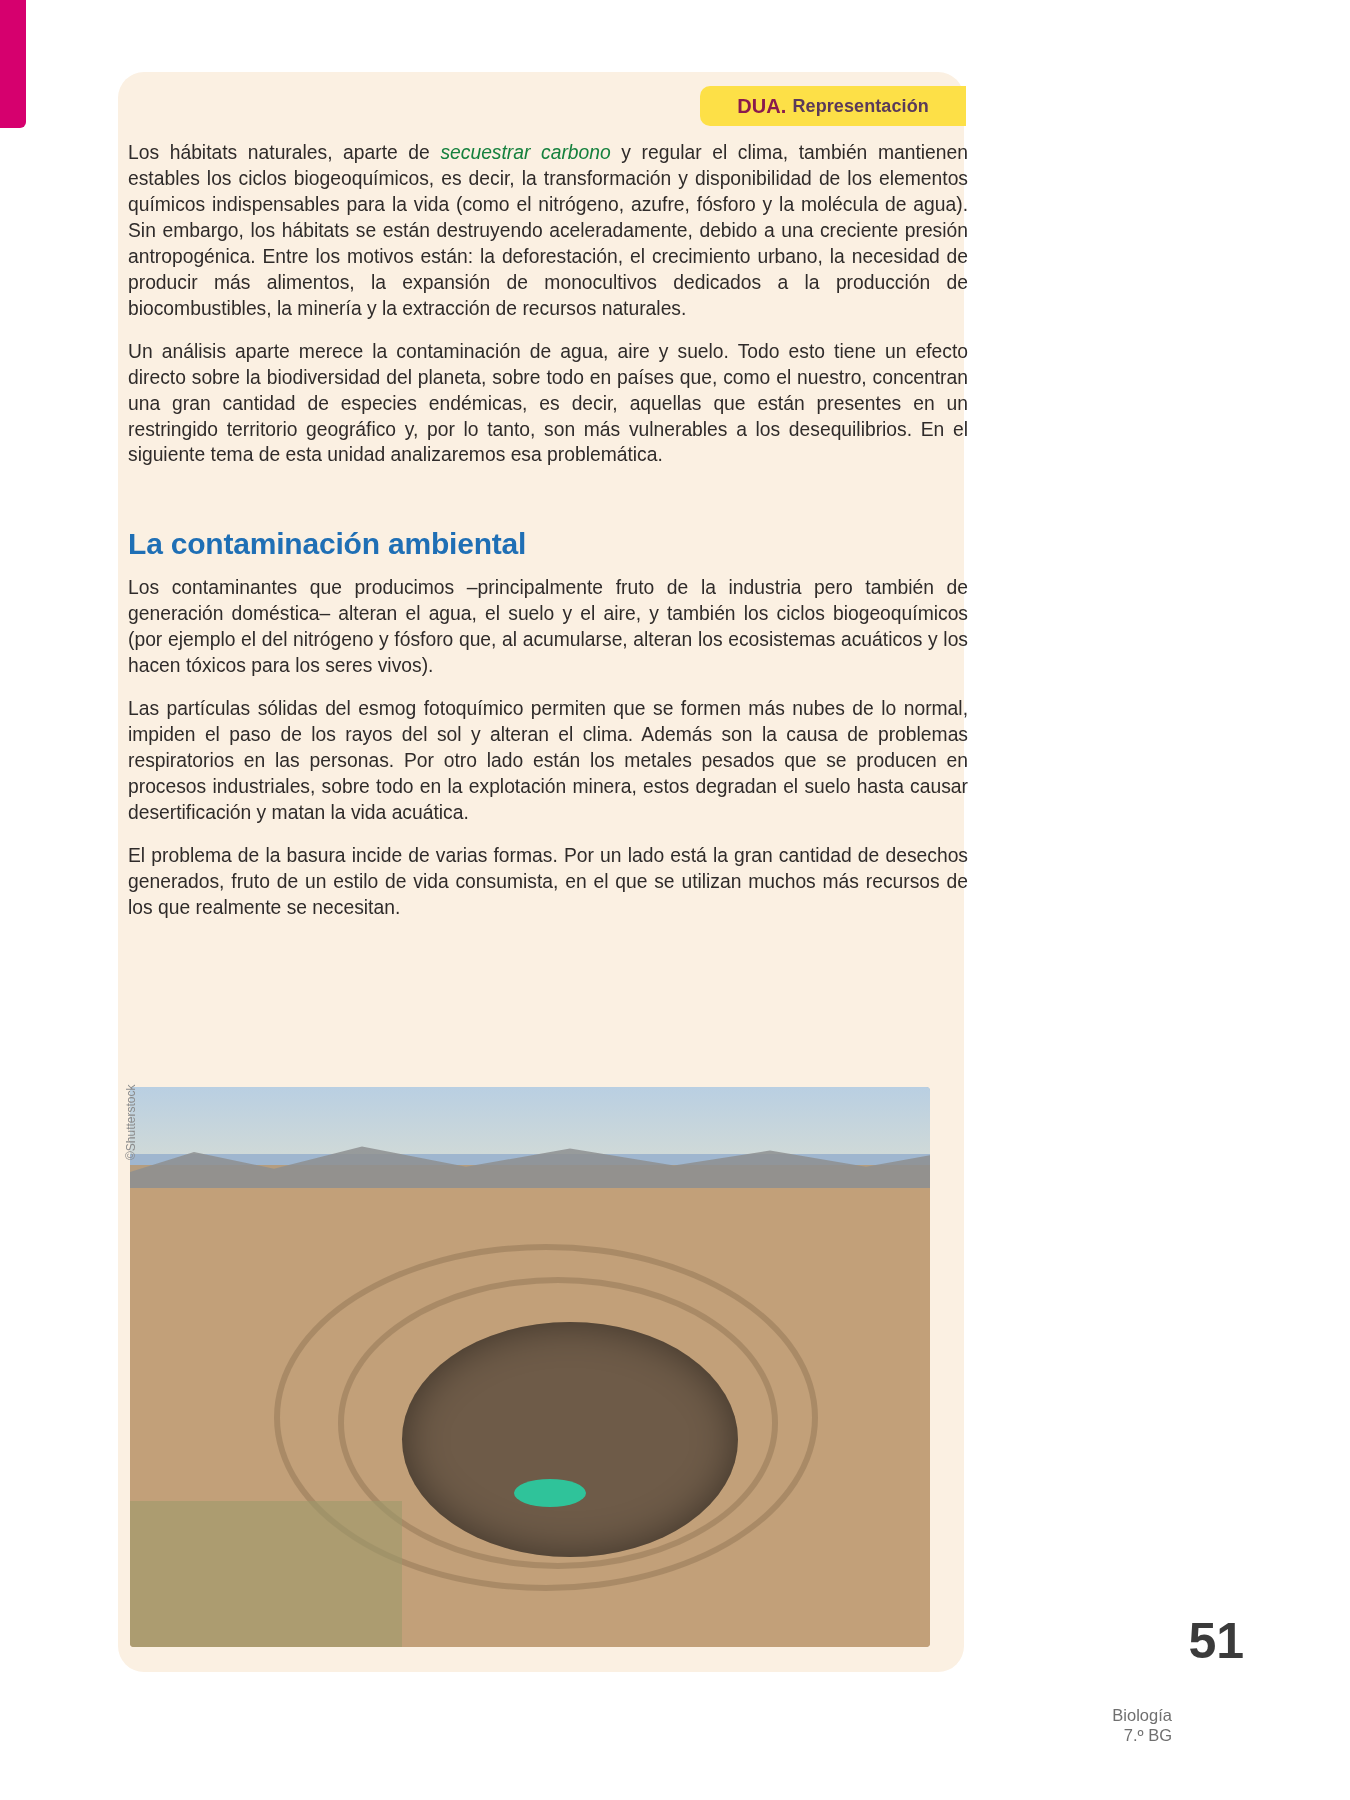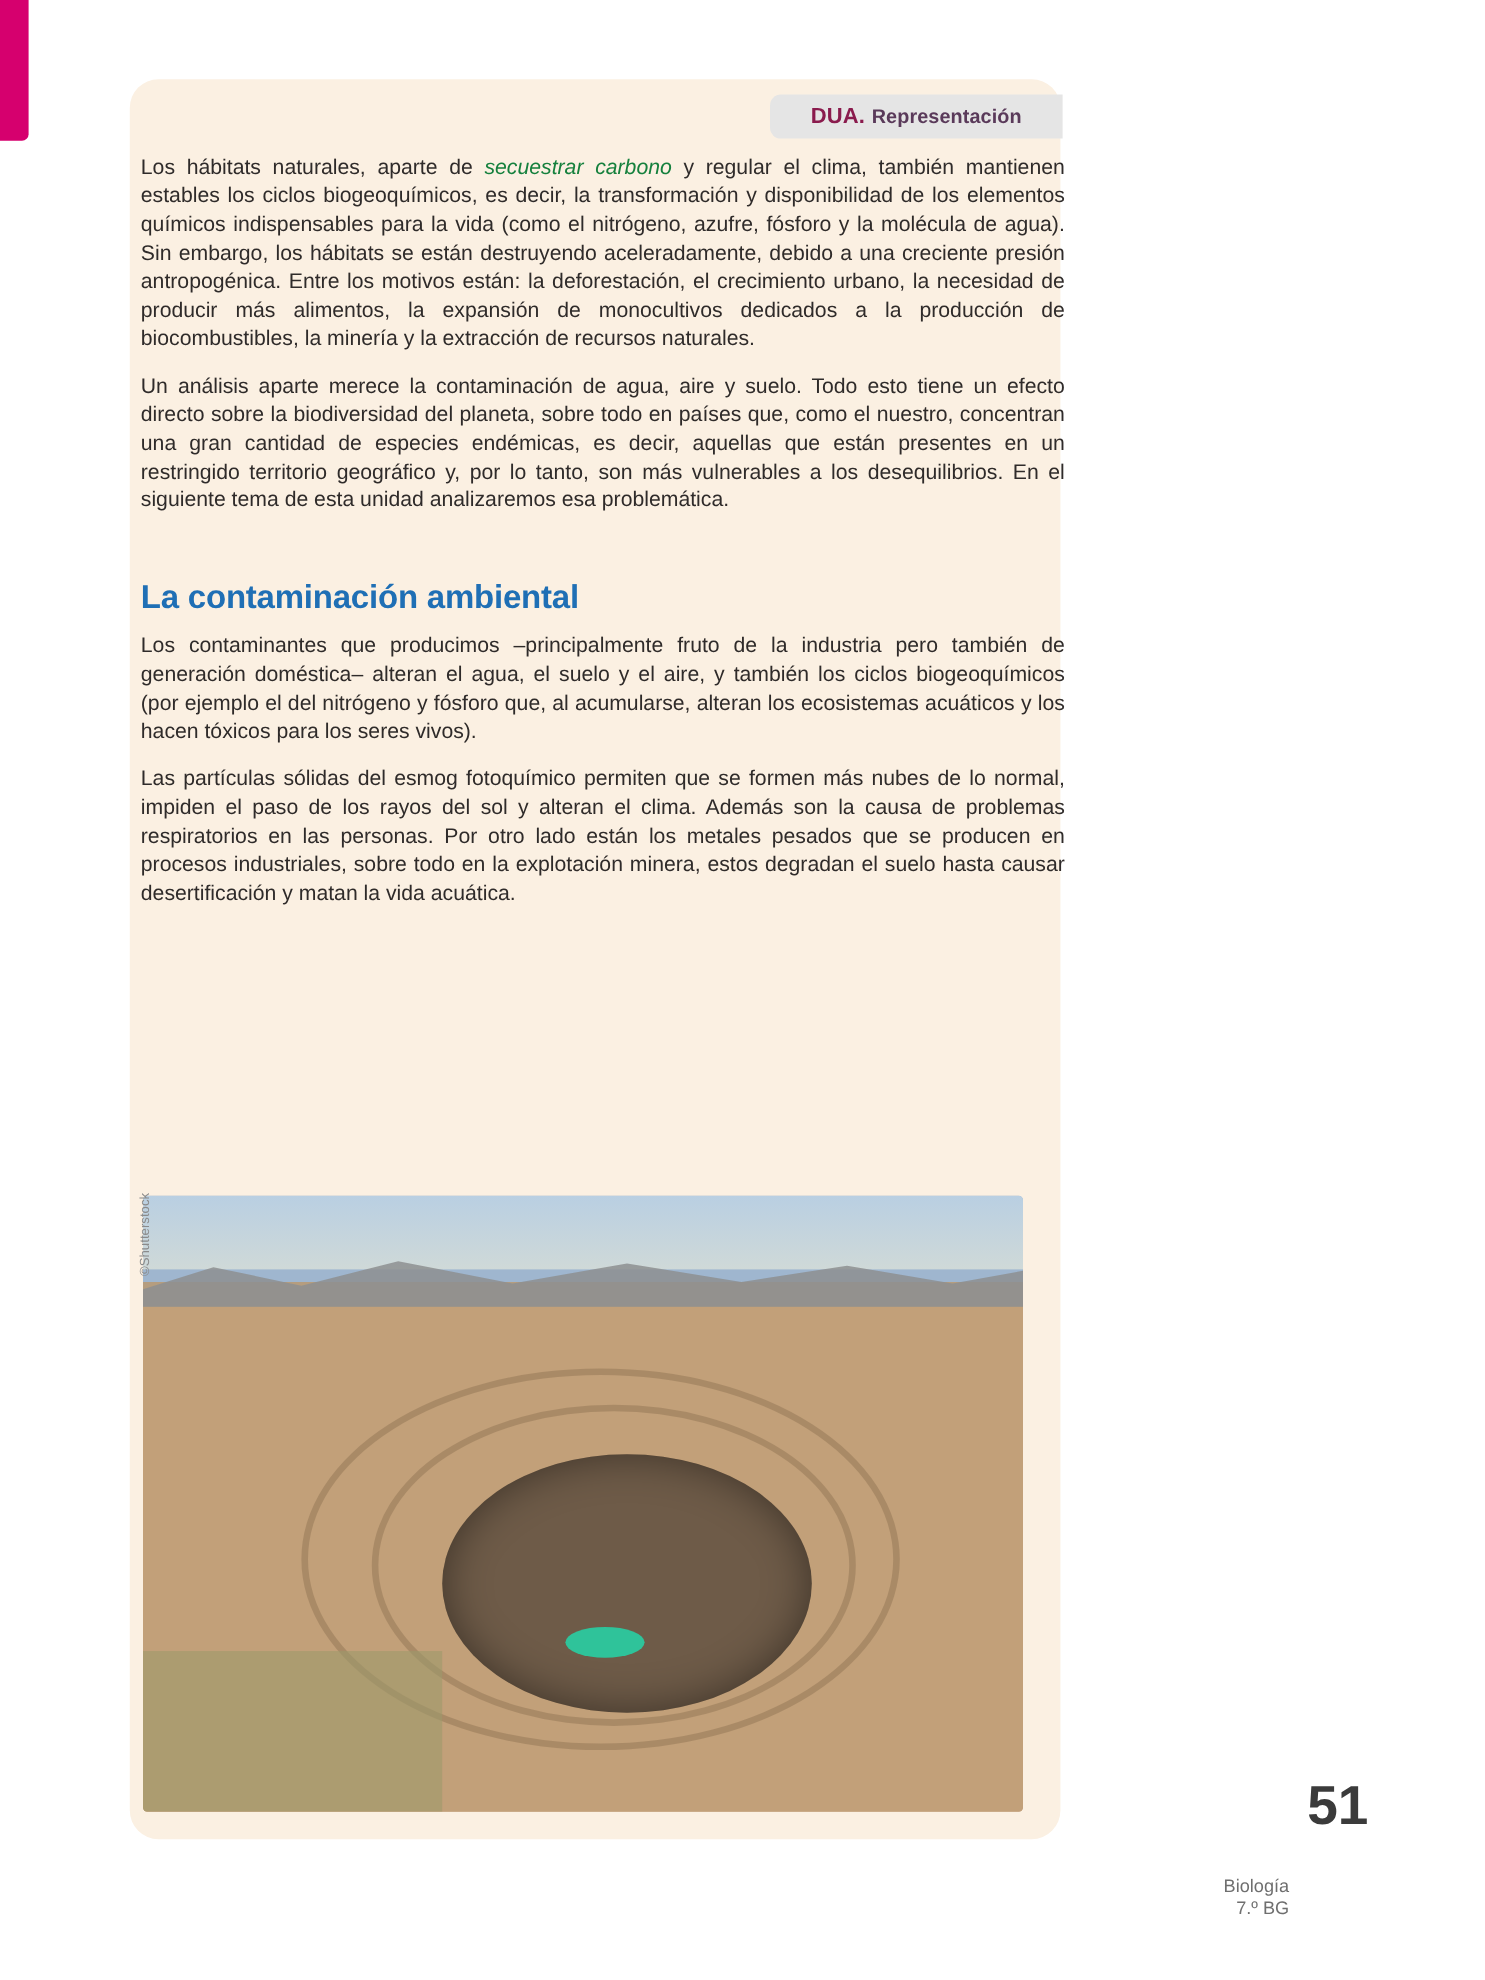--- a/index.html
+++ b/index.html
@@ -32,21 +32,21 @@
     width: 846px; height: 1600px;
     background: #fbf0e2;
     border-radius: 26px;
   }
 
   
   .dua-banner {
     position: absolute;
     left: 700px; top: 86px;
     width: 266px; height: 40px;
-    background: #e5e5e5;
+    background: #fde047;
     border-top-left-radius: 10px;
     border-bottom-left-radius: 10px;
     color: #8a1b4d;
     font-size: 20px;
     display: flex; align-items: center; justify-content: center;
     letter-spacing: .1px;
   }
   .dua-banner .b { font-weight: bold; margin-right: 6px; color:#8a1b4d;}
   .dua-banner .n { font-weight: bold; color:#5a3a5a; font-size:18px;}
 
@@ -139,20 +139,21 @@
 
 
     <p class="body"><span>Los hábitats naturales, aparte de </span><span class="hl">secuestrar carbono</span><span> y regular el clima, también mantienen estables los ciclos biogeoquímicos, es decir, la transformación y disponibilidad de los elementos químicos indispensables para la vida (como el nitrógeno, azufre, fósforo y la molécula de agua). Sin embargo, los hábitats se están destruyendo aceleradamente, debido a una creciente presión antropogénica. Entre los motivos están: la deforestación, el crecimiento urbano, la necesidad de producir más alimentos, la expansión de monocultivos dedicados a la producción de biocombustibles, la minería y la extracción de recursos naturales.</span></p>
 
     <p class="body">Un análisis aparte merece la contaminación de agua, aire y suelo. Todo esto tiene un efecto directo sobre la biodiversidad del planeta, sobre todo en países que, como el nuestro, concentran una gran cantidad de especies endémicas, es decir, aquellas que están presentes en un restringido territorio geográfico y, por lo tanto, son más vulnerables a los desequilibrios. En el siguiente tema de esta unidad analizaremos esa problemática.</p>
 
     <h2 class="section-title second">La contaminación ambiental</h2>
 
     <p class="body">Los contaminantes que producimos –principalmente fruto de la industria pero también de generación doméstica– alteran el agua, el suelo y el aire, y también los ciclos biogeoquímicos (por ejemplo el del nitrógeno y fósforo que, al acumularse, alteran los ecosistemas acuáticos y los hacen tóxicos para los seres vivos).</p>
     <p class="body">Las partículas sólidas del esmog fotoquímico permiten que se formen más nubes de lo normal, impiden el paso de los rayos del sol y alteran el clima. Además son la causa de problemas respiratorios en las personas. Por otro lado están los metales pesados que se producen en procesos industriales, sobre todo en la explotación minera, estos degradan el suelo hasta causar desertificación y matan la vida acuática.</p>
+    <p class="body">El problema de la basura incide de varias formas. Por un lado está la gran cantidad de desechos generados, fruto de un estilo de vida consumista, en el que se utilizan muchos más recursos de los que realmente se necesitan.</p>
   </div>
 
   <div class="photo-mine">
     <div class="mine-sky"></div>
     <div class="mine-ridge"></div>
     <div class="mine-body"></div>
     <div class="mine-terr" style="left:18%;top:28%;width:68%;height:62%;"></div>
     <div class="mine-terr" style="left:26%;top:34%;width:55%;height:52%;"></div>
     <div class="mine-pit"></div>
     <div class="mine-pool"></div>

